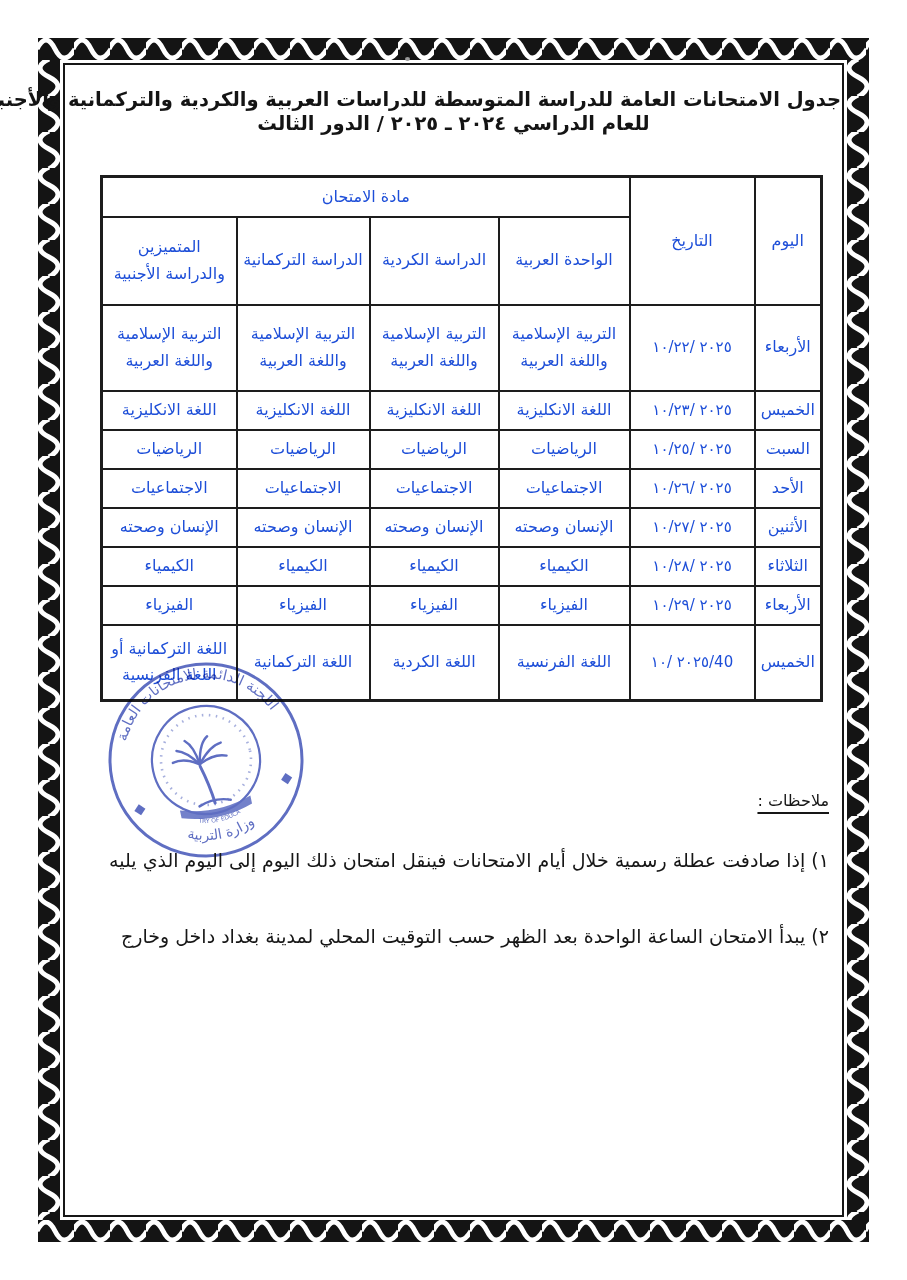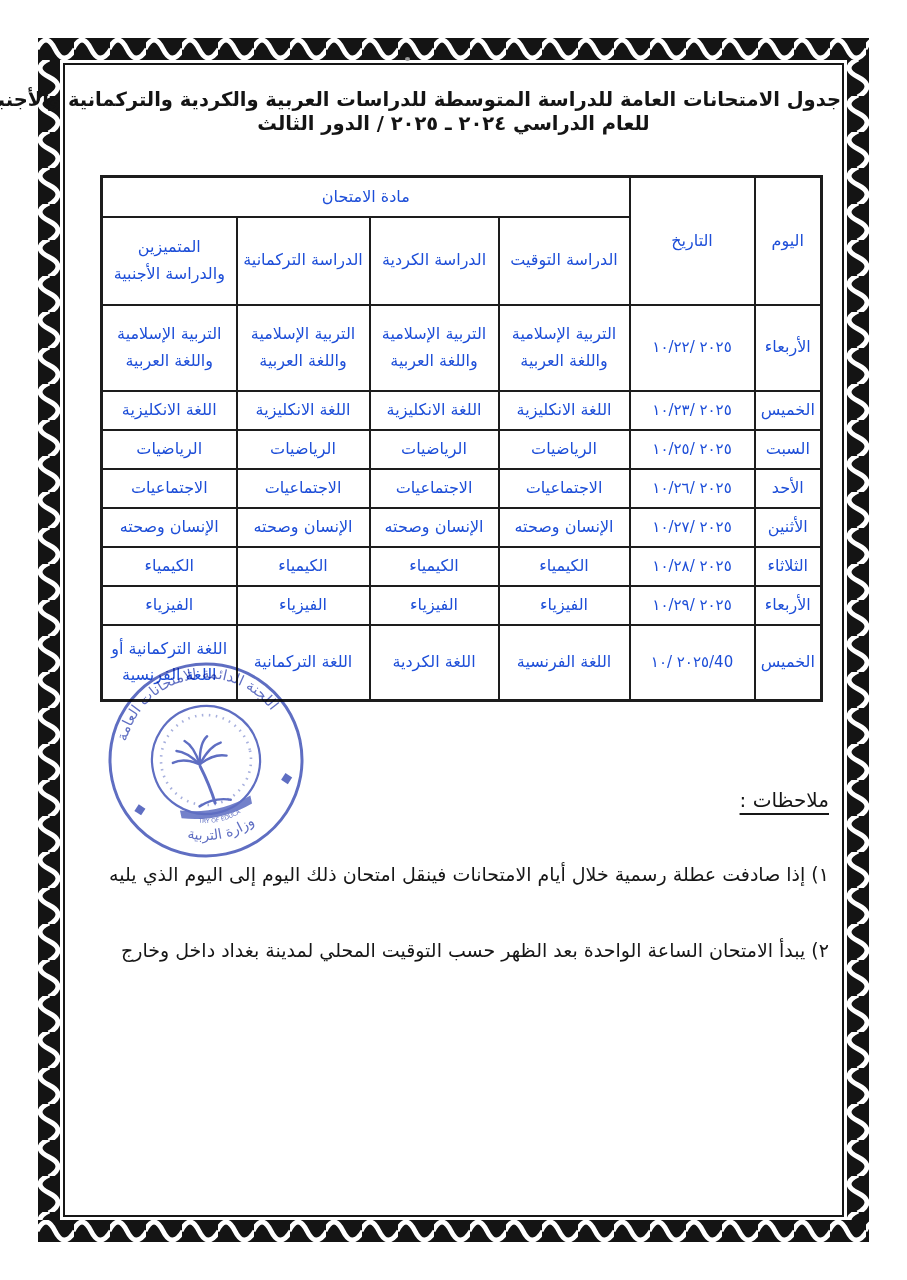--- a/index.html
+++ b/index.html
@@ -25,22 +25,22 @@
     font-weight:normal;font-size:16px;text-align:center;vertical-align:middle;
     padding:2px 3px;line-height:1.65;color:#1d4ed8;
   }
   tr.h1{height:40px;} tr.h2{height:88px;} tr.r-tall{height:86px;}
   tr.r-std{height:39px;} tr.r-last{height:76px;}
   .date{direction:ltr;unicode-bidi:embed;font-size:15px;letter-spacing:0.5px;white-space:nowrap;}
   td.daycell{font-size:16.5px;}
 
   
   .notes{position:absolute;right:78px;left:88px;top:788px;text-align:right;font-size:19px;color:#161616;}
-  .notes-heading{display:inline-block;font-size:20px;text-decoration:underline;
-    text-underline-offset:6px;text-decoration-thickness:2px;margin-bottom:24px;}
+  .notes-heading{display:inline-block;font-size:16px;text-decoration:underline;
+    text-underline-offset:6px;text-decoration-thickness:2px;margin-bottom:12px;}
   .note-line{line-height:1.7;margin-top:22px;}
   .note-cont{padding-right:72px;line-height:1.7;}
   .note2{margin-top:44px;}
 
   
   .stamp{position:absolute;left:100px;top:652px;width:212px;height:216px;
     color:#3b4eb5;opacity:0.82;mix-blend-mode:multiply;transform:rotate(-12deg);}
 
   
   .watermark{position:absolute;left:741px;top:1312px;width:156px;height:23px;
@@ -105,21 +105,21 @@
       <col style="width:133px">
       <col style="width:135px">
   </colgroup>
   <tbody>
     <tr class="h1">
       <th rowspan="2">اليوم</th>
       <th rowspan="2">التاريخ</th>
       <th colspan="4">مادة الامتحان</th>
     </tr>
     <tr class="h2">
-      <th>الدراسة التوقيت</th>
+      <th>الواحدة العربية</th>
       <th>الدراسة الكردية</th>
       <th>الدراسة التركمانية</th>
       <th>المتميزين والدراسة الأجنبية</th>
     </tr>
     <tr class="r-tall">
       <td class="daycell">الأربعاء</td>
       <td><span class="date">٢٠٢٥ /١٠/٢٢</span></td>
       <td>التربية الإسلامية واللغة العربية</td>
       <td>التربية الإسلامية واللغة العربية</td>
       <td>التربية الإسلامية واللغة العربية</td>

